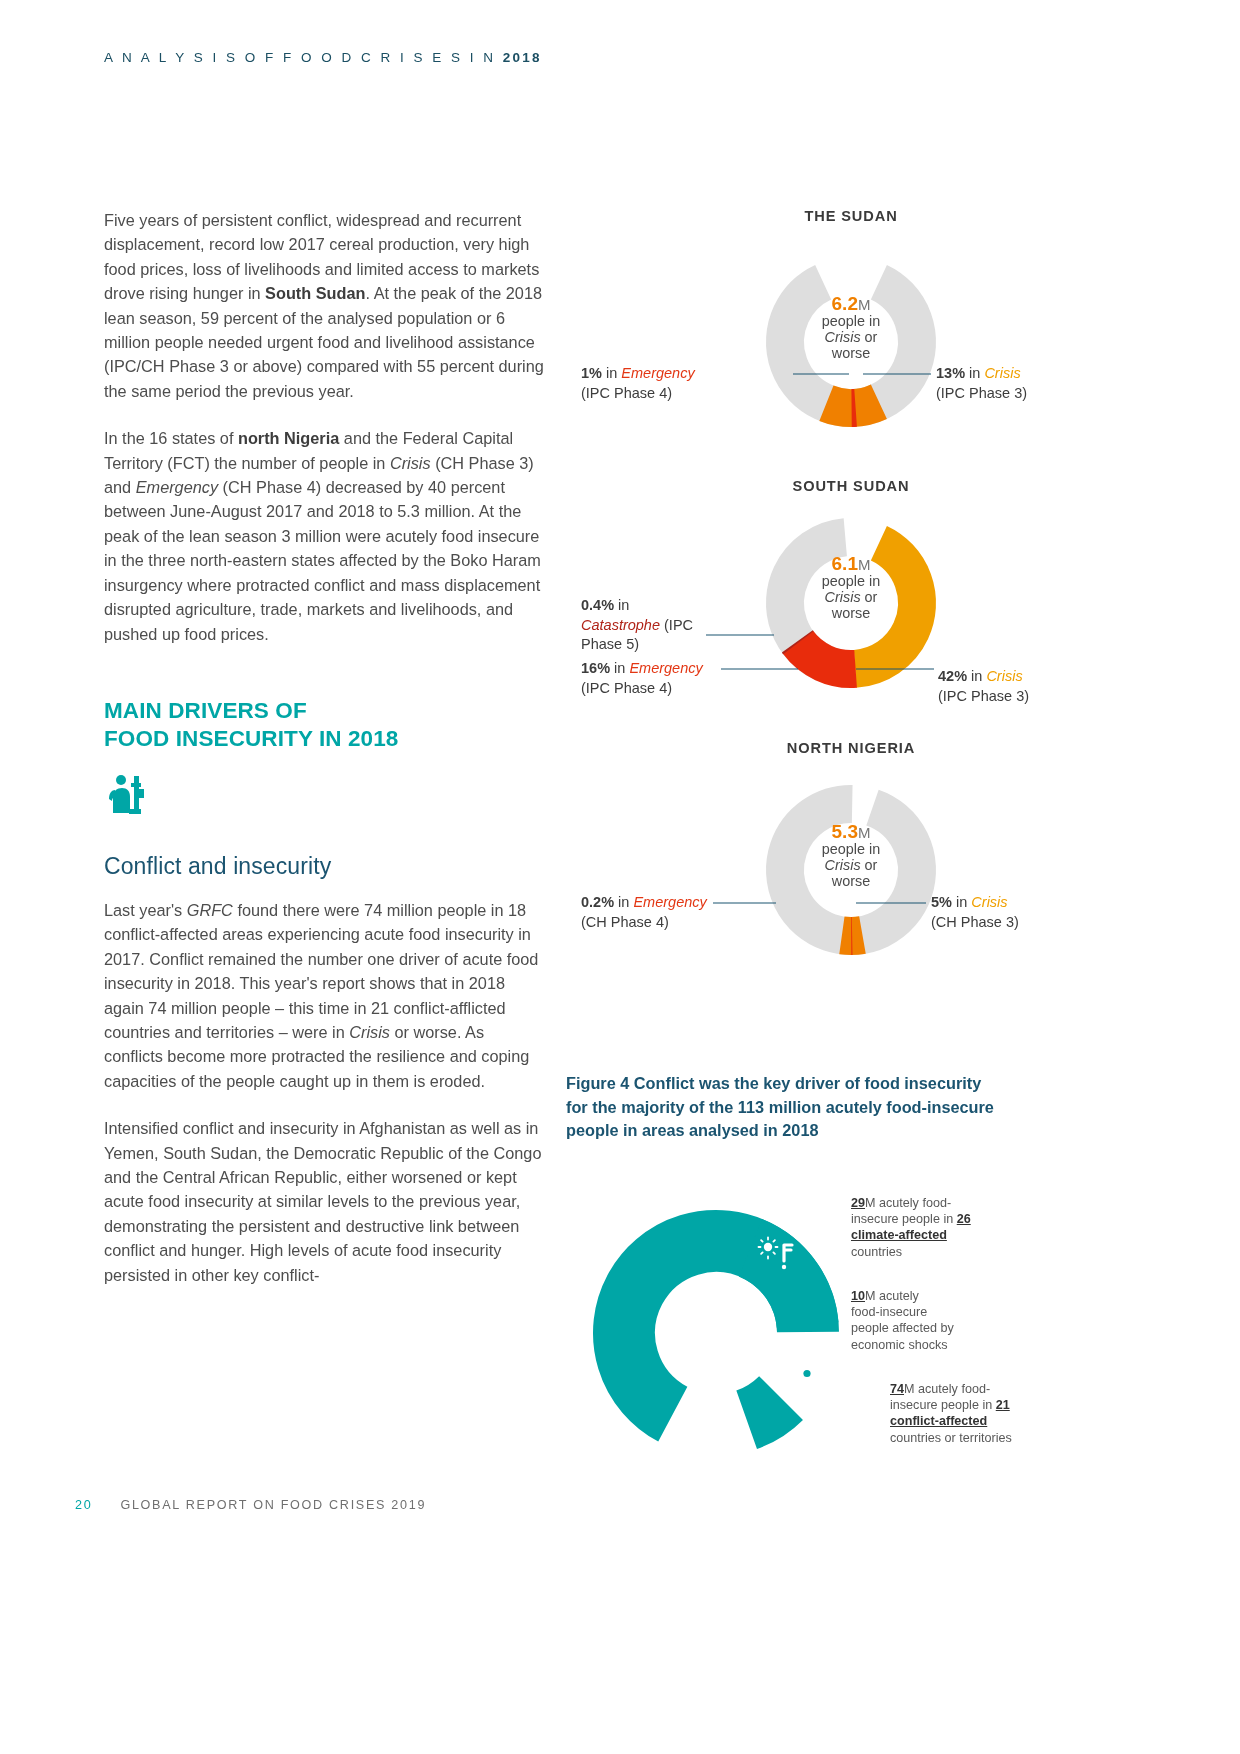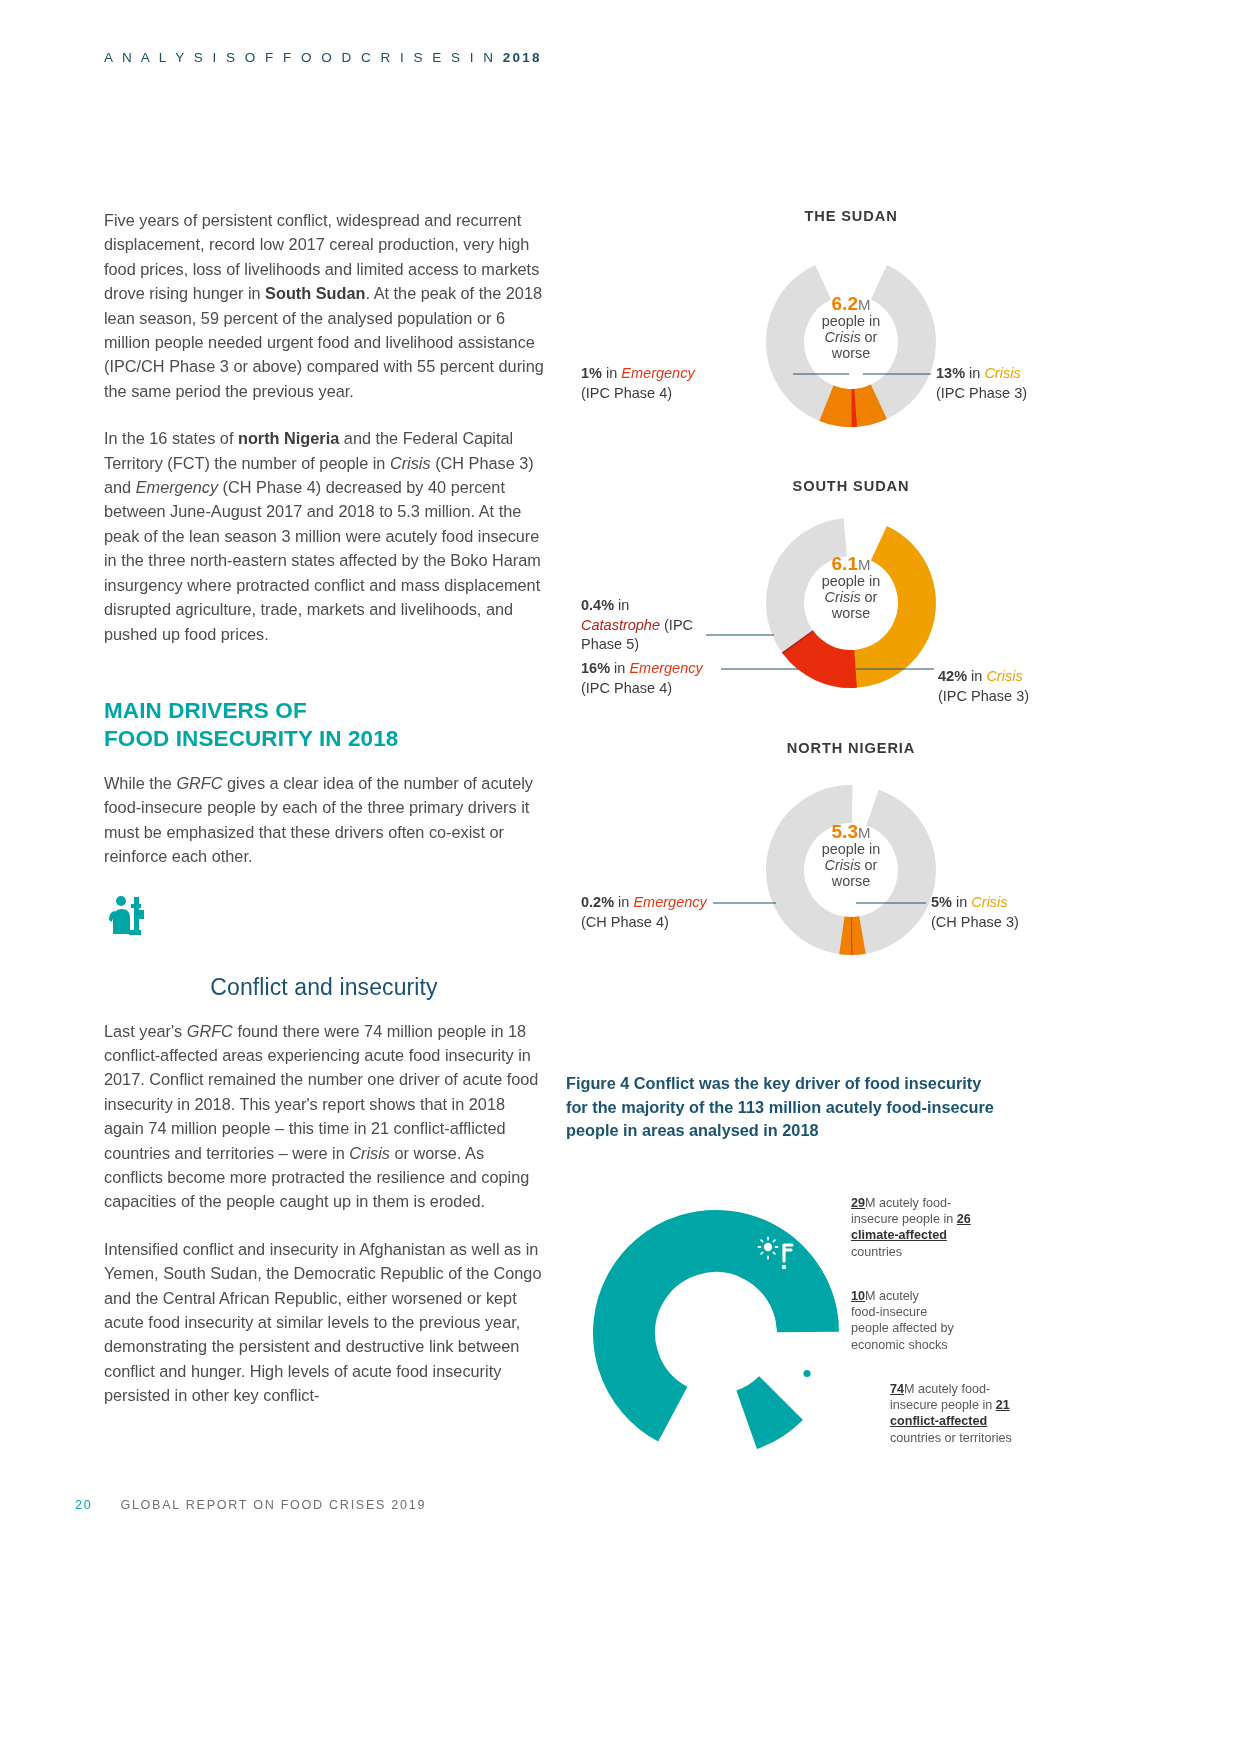--- a/index.html
+++ b/index.html
@@ -53,21 +53,20 @@
     color: #00a6a6;
     margin: 0 0 18px 0;
     letter-spacing: 0.1px;
   }
   h3.sub-head {
     font-size: 23px;
     font-weight: 400;
     color: #1b5470;
     margin: 8px 0 18px 0;
     letter-spacing: 0.1px;
-    text-align: center;
   }
 
   .driver-icon {
     margin: 4px 0 34px 0;
     height: 48px;
   }
 
   
   .chart-block { position: absolute; width: 570px; }
   .chart-title {
@@ -151,21 +150,20 @@
   <p class="body">Five years of persistent conflict, widespread and recurrent displacement, record low 2017 cereal production, very high food prices, loss of livelihoods and limited access to markets drove rising hunger in <b>South Sudan</b>. At the peak of the 2018 lean season, 59 percent of the analysed population or 6 million people needed urgent food and livelihood assistance (IPC/CH Phase 3 or above) compared with 55 percent during the same period the previous year.</p>
   <p class="body">In the 16 states of <b>north Nigeria</b> and the Federal Capital Territory (FCT) the number of people in <i>Crisis</i> (CH Phase 3) and <i>Emergency</i> (CH Phase 4) decreased by 40 percent between June-August 2017 and 2018 to 5.3 million. At the peak of the lean season 3 million were acutely food insecure in the three north-eastern states affected by the Boko Haram insurgency where protracted conflict and mass displacement disrupted agriculture, trade, markets and livelihoods, and pushed up food prices.</p>
 
   <div style="height:28px"></div>
 
   <h2 class="section-head">
     <span>MAIN DRIVERS OF</span><br>
     <span>FOOD INSECURITY IN 2018</span>
   </h2>
 
-  <p class="body">While the <i>GRFC</i> gives a clear idea of the number of acutely food-insecure people by each of the three primary drivers it must be emphasized that these drivers often co-exist or reinforce each other.</p>
 
   <div class="driver-icon">
     <svg width="48" height="48" viewBox="0 0 48 48">
       <circle cx="17" cy="9" r="5" fill="#00a6a6"></circle>
       <path d="M9 42 L9 26 C9 20 13 17 18 17 C23 17 26 20 26 26 L26 42 Z" fill="#00a6a6"></path>
       <path d="M5 28 C5 22 8 19 11 19 L11 26 C9 26 8 28 8 30 Z" fill="#00a6a6"></path>
       <rect x="30" y="5" width="5" height="38" fill="#00a6a6"></rect>
       <rect x="27" y="12" width="10" height="4" fill="#00a6a6"></rect>
       <rect x="35" y="18" width="5" height="9" fill="#00a6a6"></rect>
       <rect x="25" y="38" width="12" height="5" fill="#00a6a6"></rect>

